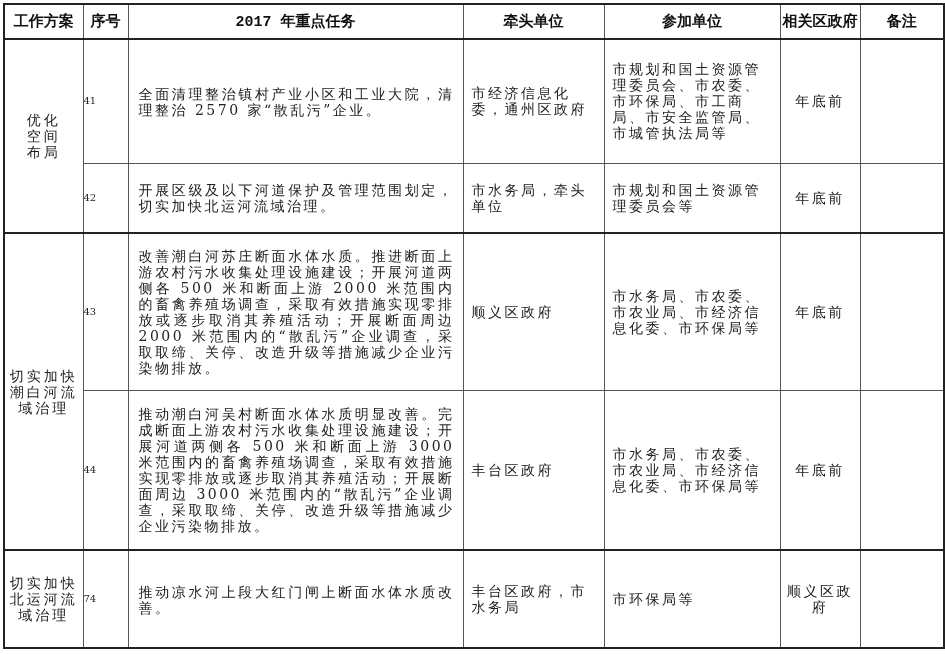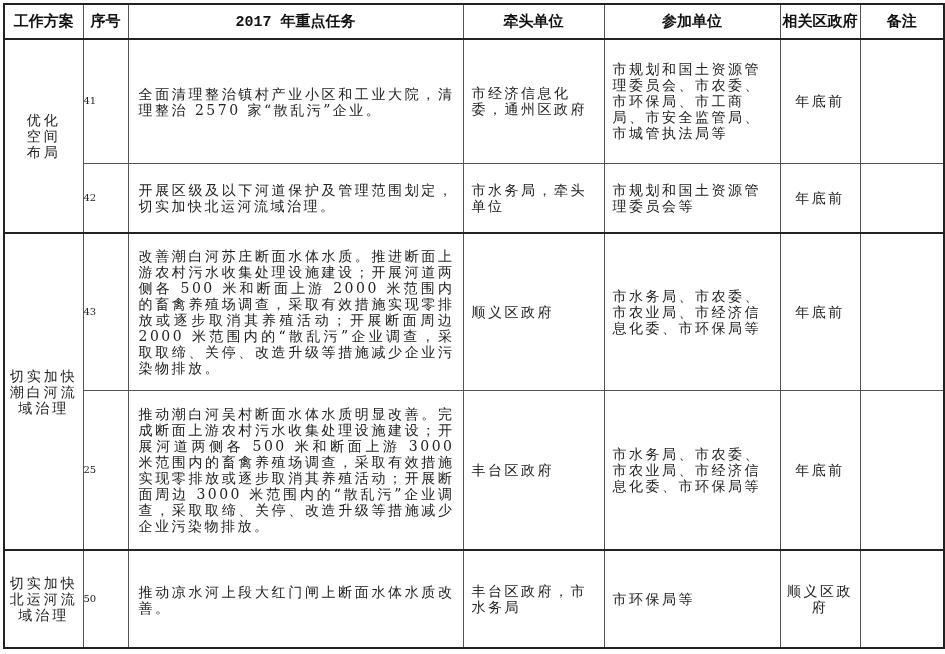--- a/index.html
+++ b/index.html
@@ -67,30 +67,30 @@
     <tr class="r43 group-sep">
       <td class="c-plan" rowspan="2" style="padding:8px 4px;">切实加快潮白河流域治理</td>
       <td class="c-no">43</td>
       <td class="c-task">改善潮白河苏庄断面水体水质。推进断面上游农村污水收集处理设施建设；开展河道两侧各 500 米和断面上游 2000 米范围内的畜禽养殖场调查，采取有效措施实现零排放或逐步取消其养殖活动；开展断面周边 2000 米范围内的“散乱污”企业调查，采取取缔、关停、改造升级等措施减少企业污染物排放。</td>
       <td class="c-lead">顺义区政府</td>
       <td class="c-part">市水务局、市农委、市农业局、市经济信息化委、市环保局等</td>
       <td class="c-deadline">年底前</td>
       <td></td>
     </tr>
     <tr class="r44">
-      <td class="c-no">25</td>
+      <td class="c-no">44</td>
       <td class="c-task">推动潮白河吴村断面水体水质明显改善。完成断面上游农村污水收集处理设施建设；开展河道两侧各 500 米和断面上游 3000 米范围内的畜禽养殖场调查，采取有效措施实现零排放或逐步取消其养殖活动；开展断面周边 3000 米范围内的“散乱污”企业调查，采取取缔、关停、改造升级等措施减少企业污染物排放。</td>
       <td class="c-lead">丰台区政府</td>
       <td class="c-part">市水务局、市农委、市农业局、市经济信息化委、市环保局等</td>
       <td class="c-deadline">年底前</td>
       <td></td>
     </tr>
     <tr class="r45 group-sep">
       <td class="c-plan" style="padding:16px 4px;">切实加快北运河流域治理</td>
-      <td class="c-no">50</td>
+      <td class="c-no">74</td>
       <td class="c-task">推动凉水河上段大红门闸上断面水体水质改善。</td>
       <td class="c-lead">丰台区政府，市水务局</td>
       <td class="c-part">市环保局等</td>
       <td class="c-deadline">顺义区政府</td>
       <td></td>
     </tr>
   </tbody>
 </table>
 
 </body></html>

